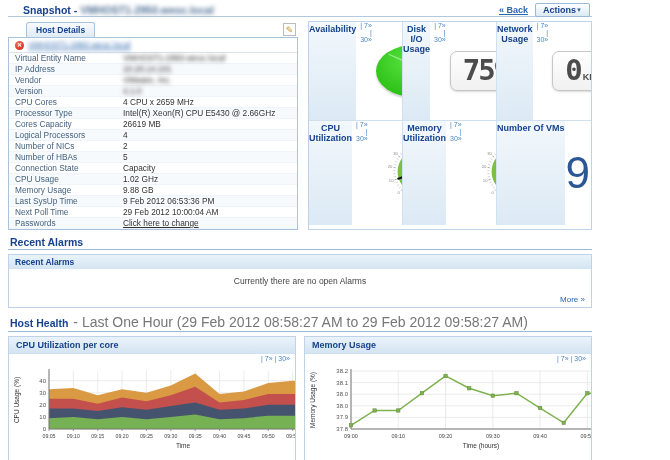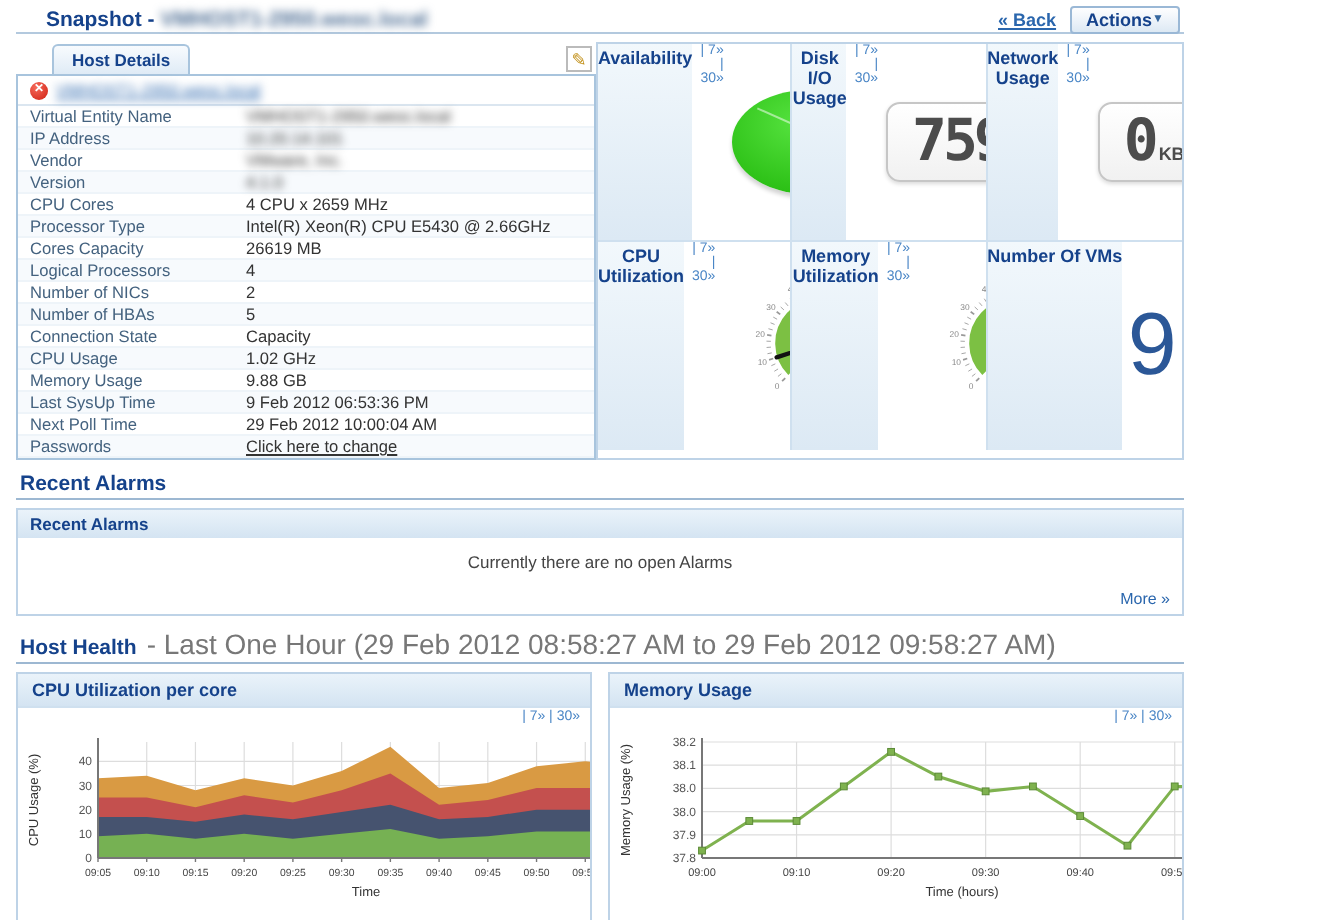--- a/index.html
+++ b/index.html
@@ -13,21 +13,21 @@
   .page-title { font-size:10.5px; font-weight:bold; color:#15428b; padding-left:13px; white-space:nowrap; }
   .page-title .host { filter:blur(2px); color:#4f6f95; }
   .top-actions { display:flex; align-items:center; }
   .back-link { font-size:9px; font-weight:bold; color:#2a66ad; text-decoration:underline; margin-right:7px; cursor:pointer; }
   .actions-btn { display:inline-flex; align-items:center; border:1px solid #9ab8d6;
                  background:linear-gradient(#fefeff,#dde9f4); color:#15428b; font-size:9px; font-weight:bold;
                  padding:1px 7px; border-radius:2px; cursor:pointer; }
   .caret { font-size:6px; color:#35679f; }
 
   
-  .main-row { display:flex; }
+  .main-row { display:flex; gap:10px; }
   .host-details-col { width:290px; flex:0 0 290px; }
   .tab-row { position:relative; height:16px; }
   .tab { position:absolute; left:18px; bottom:0; border:1px solid #a8c4dd; border-bottom:none;
          border-radius:3px 3px 0 0; background:linear-gradient(#f8fbfe,#dfebf6); font-size:8.5px;
          font-weight:bold; color:#15428b; padding:2px 9px; cursor:pointer; }
   .edit-icon { position:absolute; right:2px; bottom:1px; width:13px; height:13px; border:1px solid #bbb;
                background:#fff; font-size:9px; line-height:12px; text-align:center; color:#c29018; cursor:pointer; }
   .details-panel { border:1px solid #a8c4dd; background:#fff; }
   .detail-row { display:flex; font-size:8.3px; line-height:10px; padding:0 0 0 6px; border-bottom:1px solid #eef4f9; }
   .detail-row:nth-child(odd) { background:#f7fafd; }

